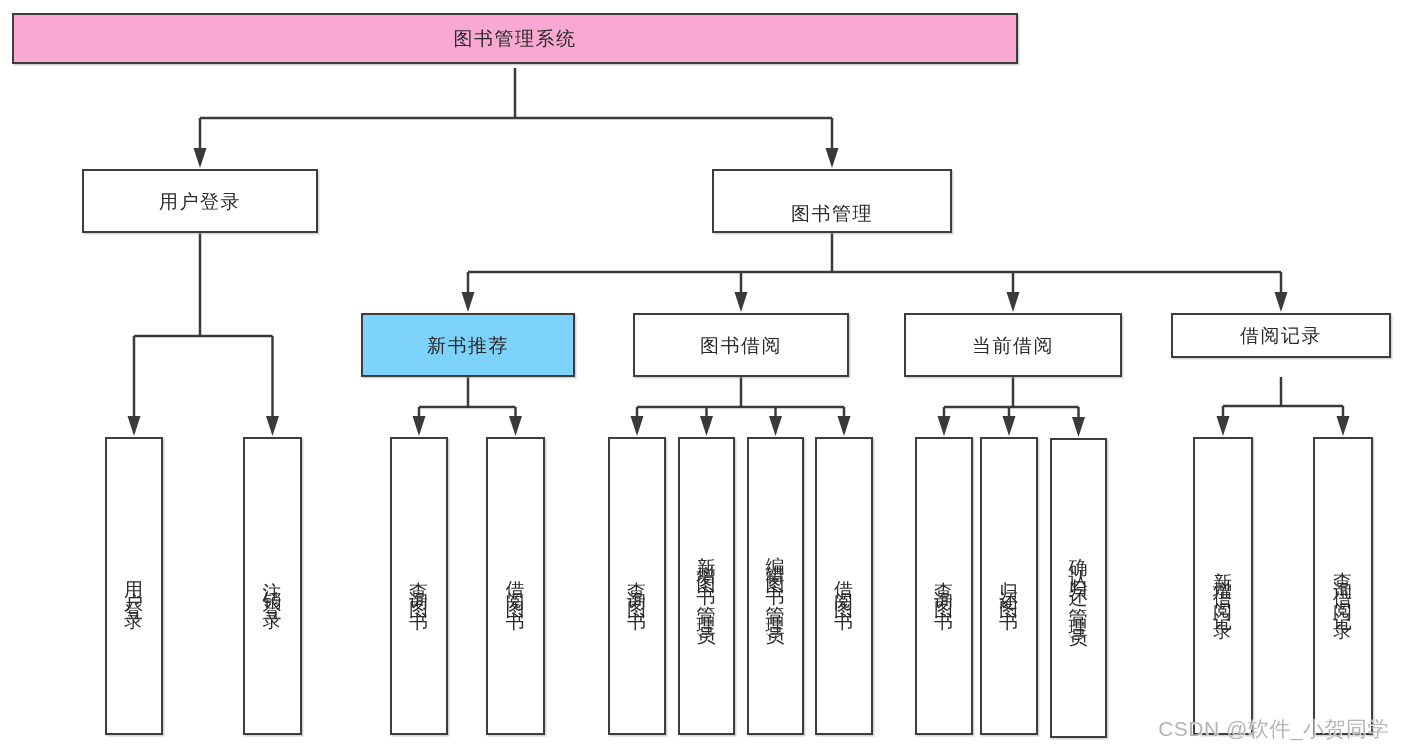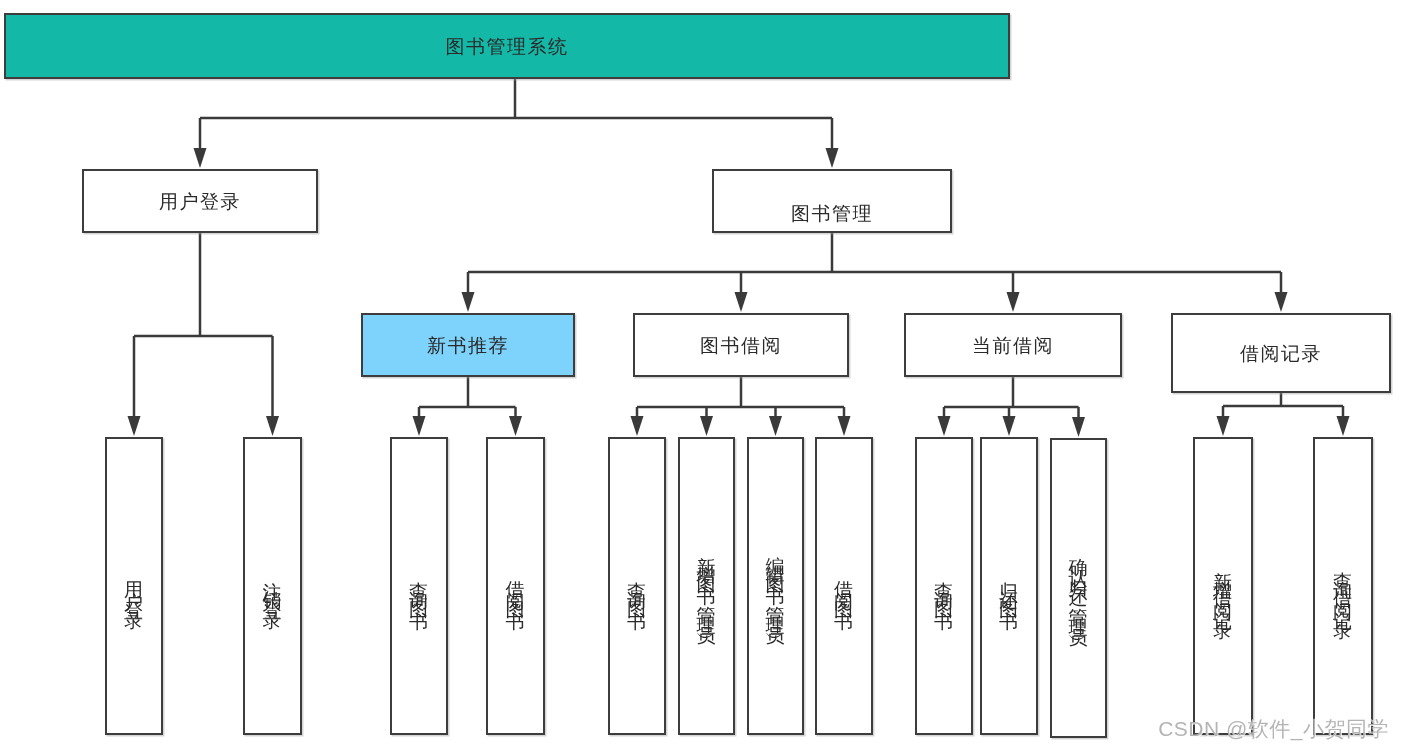--- a/index.html
+++ b/index.html
@@ -110,39 +110,39 @@
       <line x1="1078.5" y1="407" x2="1078.5" y2="430" stroke="#3a3a3a" stroke-width="2.5"></line>
       <polygon points="1072,417 1085,417 1078.5,437" fill="#3a3a3a"></polygon>
       <line x1="1281" y1="377" x2="1281" y2="406" stroke="#3a3a3a" stroke-width="2.5"></line>
       <line x1="1223" y1="406" x2="1343" y2="406" stroke="#3a3a3a" stroke-width="2.5"></line>
       <line x1="1223" y1="406" x2="1223" y2="429" stroke="#3a3a3a" stroke-width="2.5"></line>
       <polygon points="1216.5,416 1229.5,416 1223,436" fill="#3a3a3a"></polygon>
       <line x1="1343" y1="406" x2="1343" y2="429" stroke="#3a3a3a" stroke-width="2.5"></line>
       <polygon points="1336.5,416 1349.5,416 1343,436" fill="#3a3a3a"></polygon>
     </svg>
   <div class="watermark">CSDN @软件_小贺同学</div>
-<div class="node" style="left: 4px; top: 13px; width: 1006px; height: 66px; border-color: rgb(61, 61, 61); background: #14b8a6;">
+<div class="node" style="left: 12px; top: 13px; width: 1006px; height: 51px; border-color: rgb(61, 61, 61); background: #f9a8d4;">
       <span class="label" style="color: rgb(42, 42, 42);">图书管理系统</span>
     </div>
     <div class="node" style="left: 82px; top: 169px; width: 236px; height: 64px; border-color: rgb(61, 61, 61); background: rgb(255, 255, 255);">
       <span class="label" style="color: rgb(42, 42, 42);">用户登录</span>
     </div>
     <div class="node" style="left: 712px; top: 169px; width: 240px; height: 64px; border-color: rgb(61, 61, 61); background: rgb(255, 255, 255);">
       <span class="label" style="color: rgb(42, 42, 42); margin-top: 25px;">图书管理</span>
     </div>
     <div class="node" style="left: 361px; top: 313px; width: 214px; height: 64px; border-color: rgb(61, 61, 61); background: #7dd3fc;">
       <span class="label" style="color: rgb(42, 42, 42);">新书推荐</span>
     </div>
     <div class="node" style="left: 633px; top: 313px; width: 216px; height: 64px; border-color: rgb(61, 61, 61); background: rgb(255, 255, 255);">
       <span class="label" style="color: rgb(42, 42, 42); font-family: Liberation Serif, serif;">图书借阅</span>
     </div>
     <div class="node" style="left: 904px; top: 313px; width: 218px; height: 64px; border-color: rgb(61, 61, 61); background: rgb(255, 255, 255); font-family: Liberation Serif, serif;">
       <span class="label" style="color: rgb(42, 42, 42);">当前借阅</span>
     </div>
-    <div class="node" style="left: 1171px; top: 313px; width: 220px; height: 80px; border-color: rgb(61, 61, 61); background: rgb(255, 255, 255);">
+    <div class="node" style="left: 1171px; top: 313px; width: 220px; height: 45px; border-color: rgb(61, 61, 61); background: rgb(255, 255, 255);">
       <span class="label" style="color: rgb(42, 42, 42);">借阅记录</span>
     </div>
     <div class="node vertical" style="left: 105px; top: 437px; width: 58px; height: 298px; border-color: rgb(61, 61, 61); background: rgb(255, 255, 255);">
       <span class="label" style="color: rgb(42, 42, 42);">用户登录</span>
     </div>
     <div class="node vertical" style="left: 243px; top: 437px; width: 59px; height: 298px; border-color: rgb(61, 61, 61); background: rgb(255, 255, 255);">
       <span class="label" style="color: rgb(42, 42, 42);">注销登录</span>
     </div>
     <div class="node vertical" style="left: 390px; top: 437px; width: 58px; height: 298px; border-color: rgb(61, 61, 61); background: rgb(255, 255, 255);">
       <span class="label" style="color: rgb(42, 42, 42);">查询图书</span>

